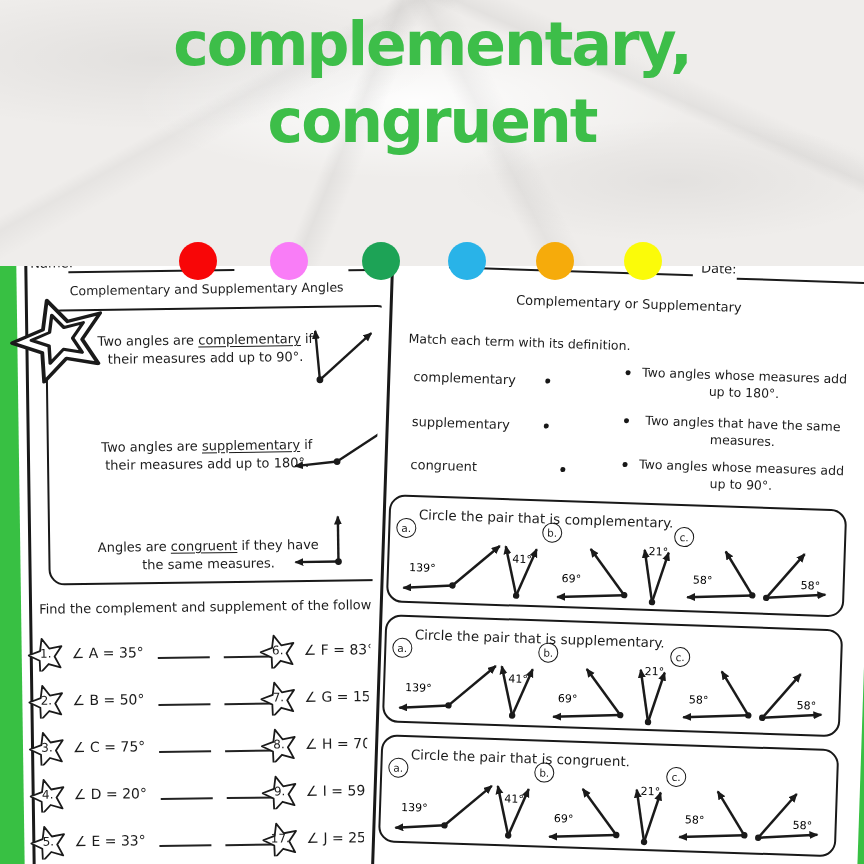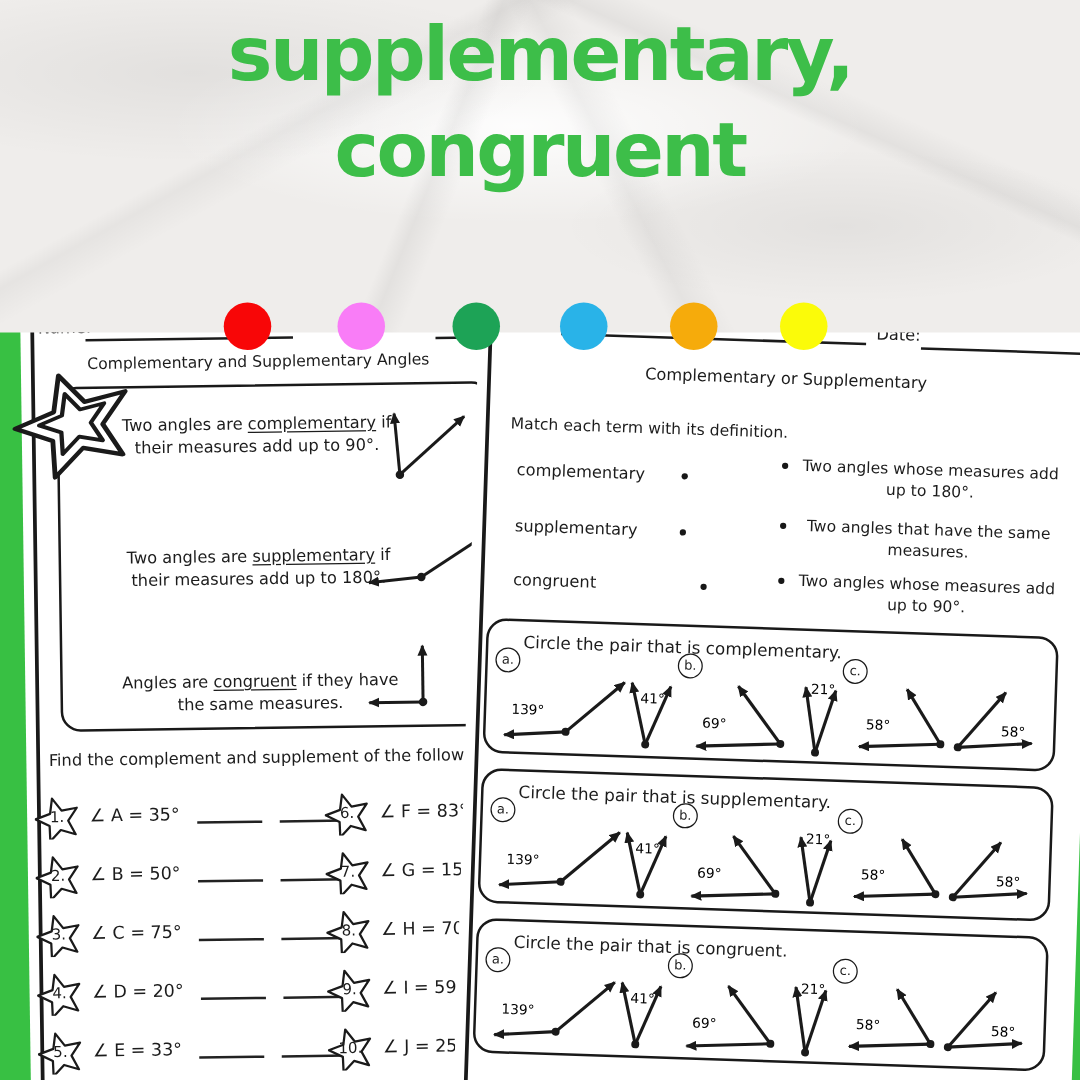--- a/index.html
+++ b/index.html
@@ -245,21 +245,21 @@
         <span class="prob-label">∠ I = 59°</span>
         <span class="blank stub"></span>
       </div>
       <div class="prob">
         <span class="star-badge">
             <svg width="36" height="36" viewBox="0 0 40 40">
               <g transform="rotate(-15 20 20)">
                 <path d="M20,3 L25.3,15.6 L39,16.8 L28.6,25.8 L31.7,39.2 L20,32 L8.3,39.2 L11.4,25.8 L1,16.8 L14.7,15.6 Z" fill="#fff" stroke="#1a1a1a" stroke-width="2" stroke-linejoin="round"></path>
               </g>
             </svg>
-            <span class="star-num">10.</span>
+            <span class="star-num">17.</span>
           </span>
         <span class="prob-label">∠ J = 25°</span>
         <span class="blank stub"></span>
       </div>
     </div>
   </div>
 
   <div id="right-sheet" class="sheet">
     <div class="sheet-frame" style="left:8px;top:6px;right:-40px;bottom:-20px;"></div>
 
@@ -428,21 +428,21 @@
             <circle cx="94" cy="52" r="3.2" fill="#1a1a1a"></circle>
             <text x="128" y="42" font-size="11">58°</text>
           </svg>
         </div>
       </div>
     </div>
   </div>
 
   <div id="paper-top">
     <div id="main-title" style="color: rgb(61, 190, 73);">
-      <div>supplementary,</div>
+      <div>complementary,</div>
       <div>congruent</div>
     </div>
   </div>
 
   <span class="dot" style="left: 179px; background-color: rgb(248, 6, 7);"></span>
   <span class="dot" style="left: 270px; background-color: rgb(249, 125, 247);"></span>
   <span class="dot" style="left: 362px; background-color: rgb(29, 163, 86);"></span>
   <span class="dot" style="left: 448px; background-color: rgb(41, 179, 232);"></span>
   <span class="dot" style="left: 536px; background-color: rgb(246, 171, 11);"></span>
   <span class="dot" style="left: 624px; background-color: rgb(251, 251, 9);"></span>

